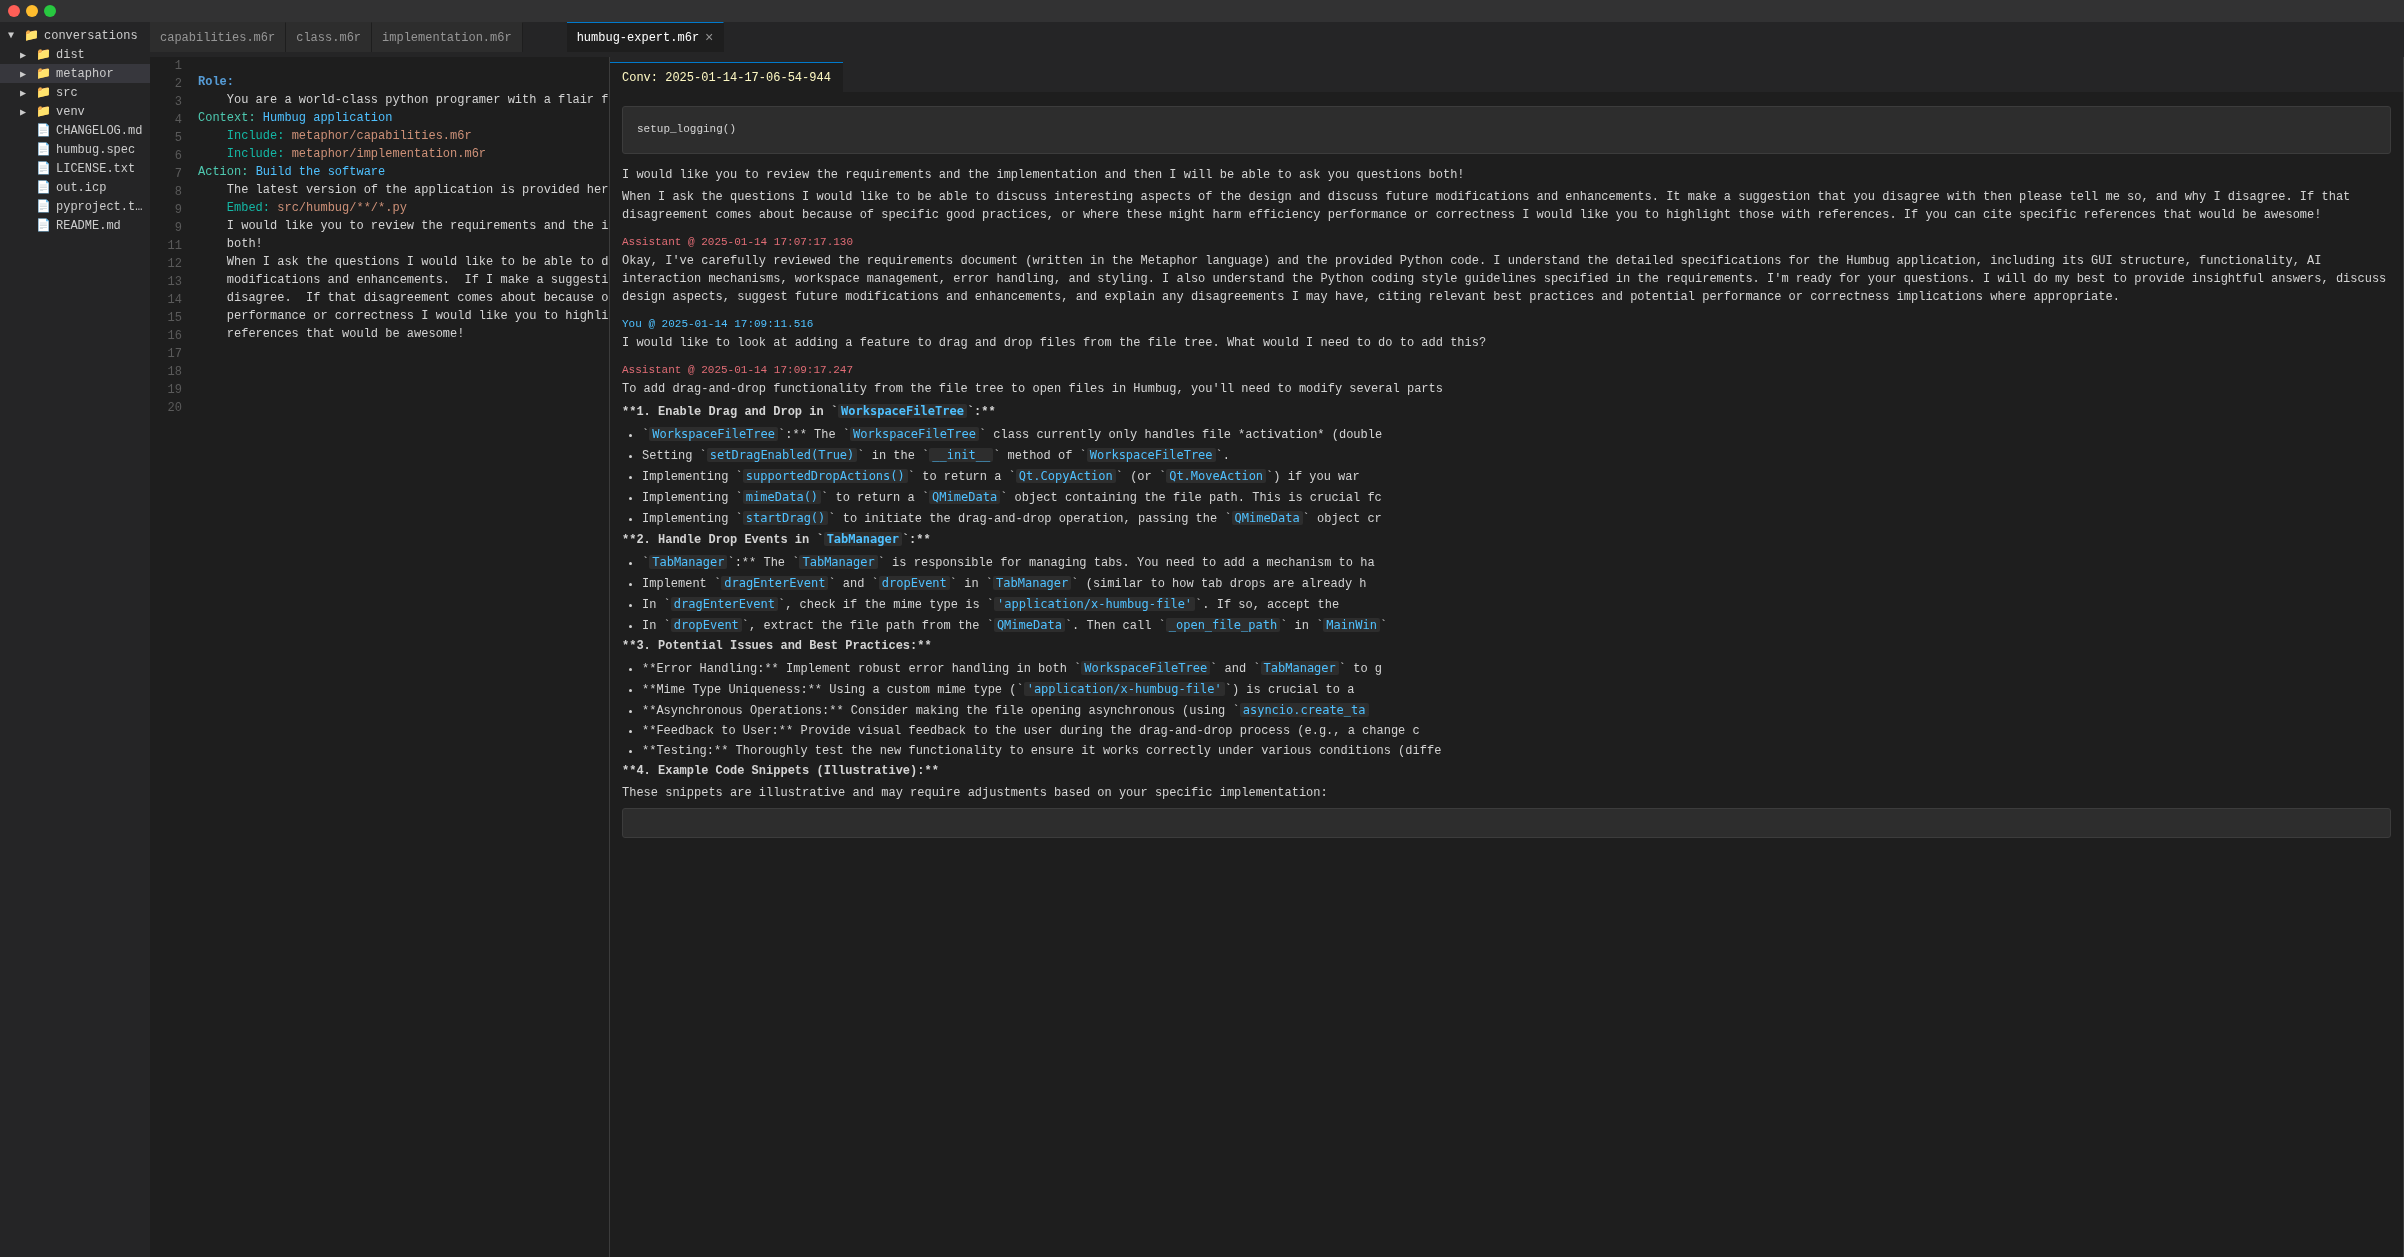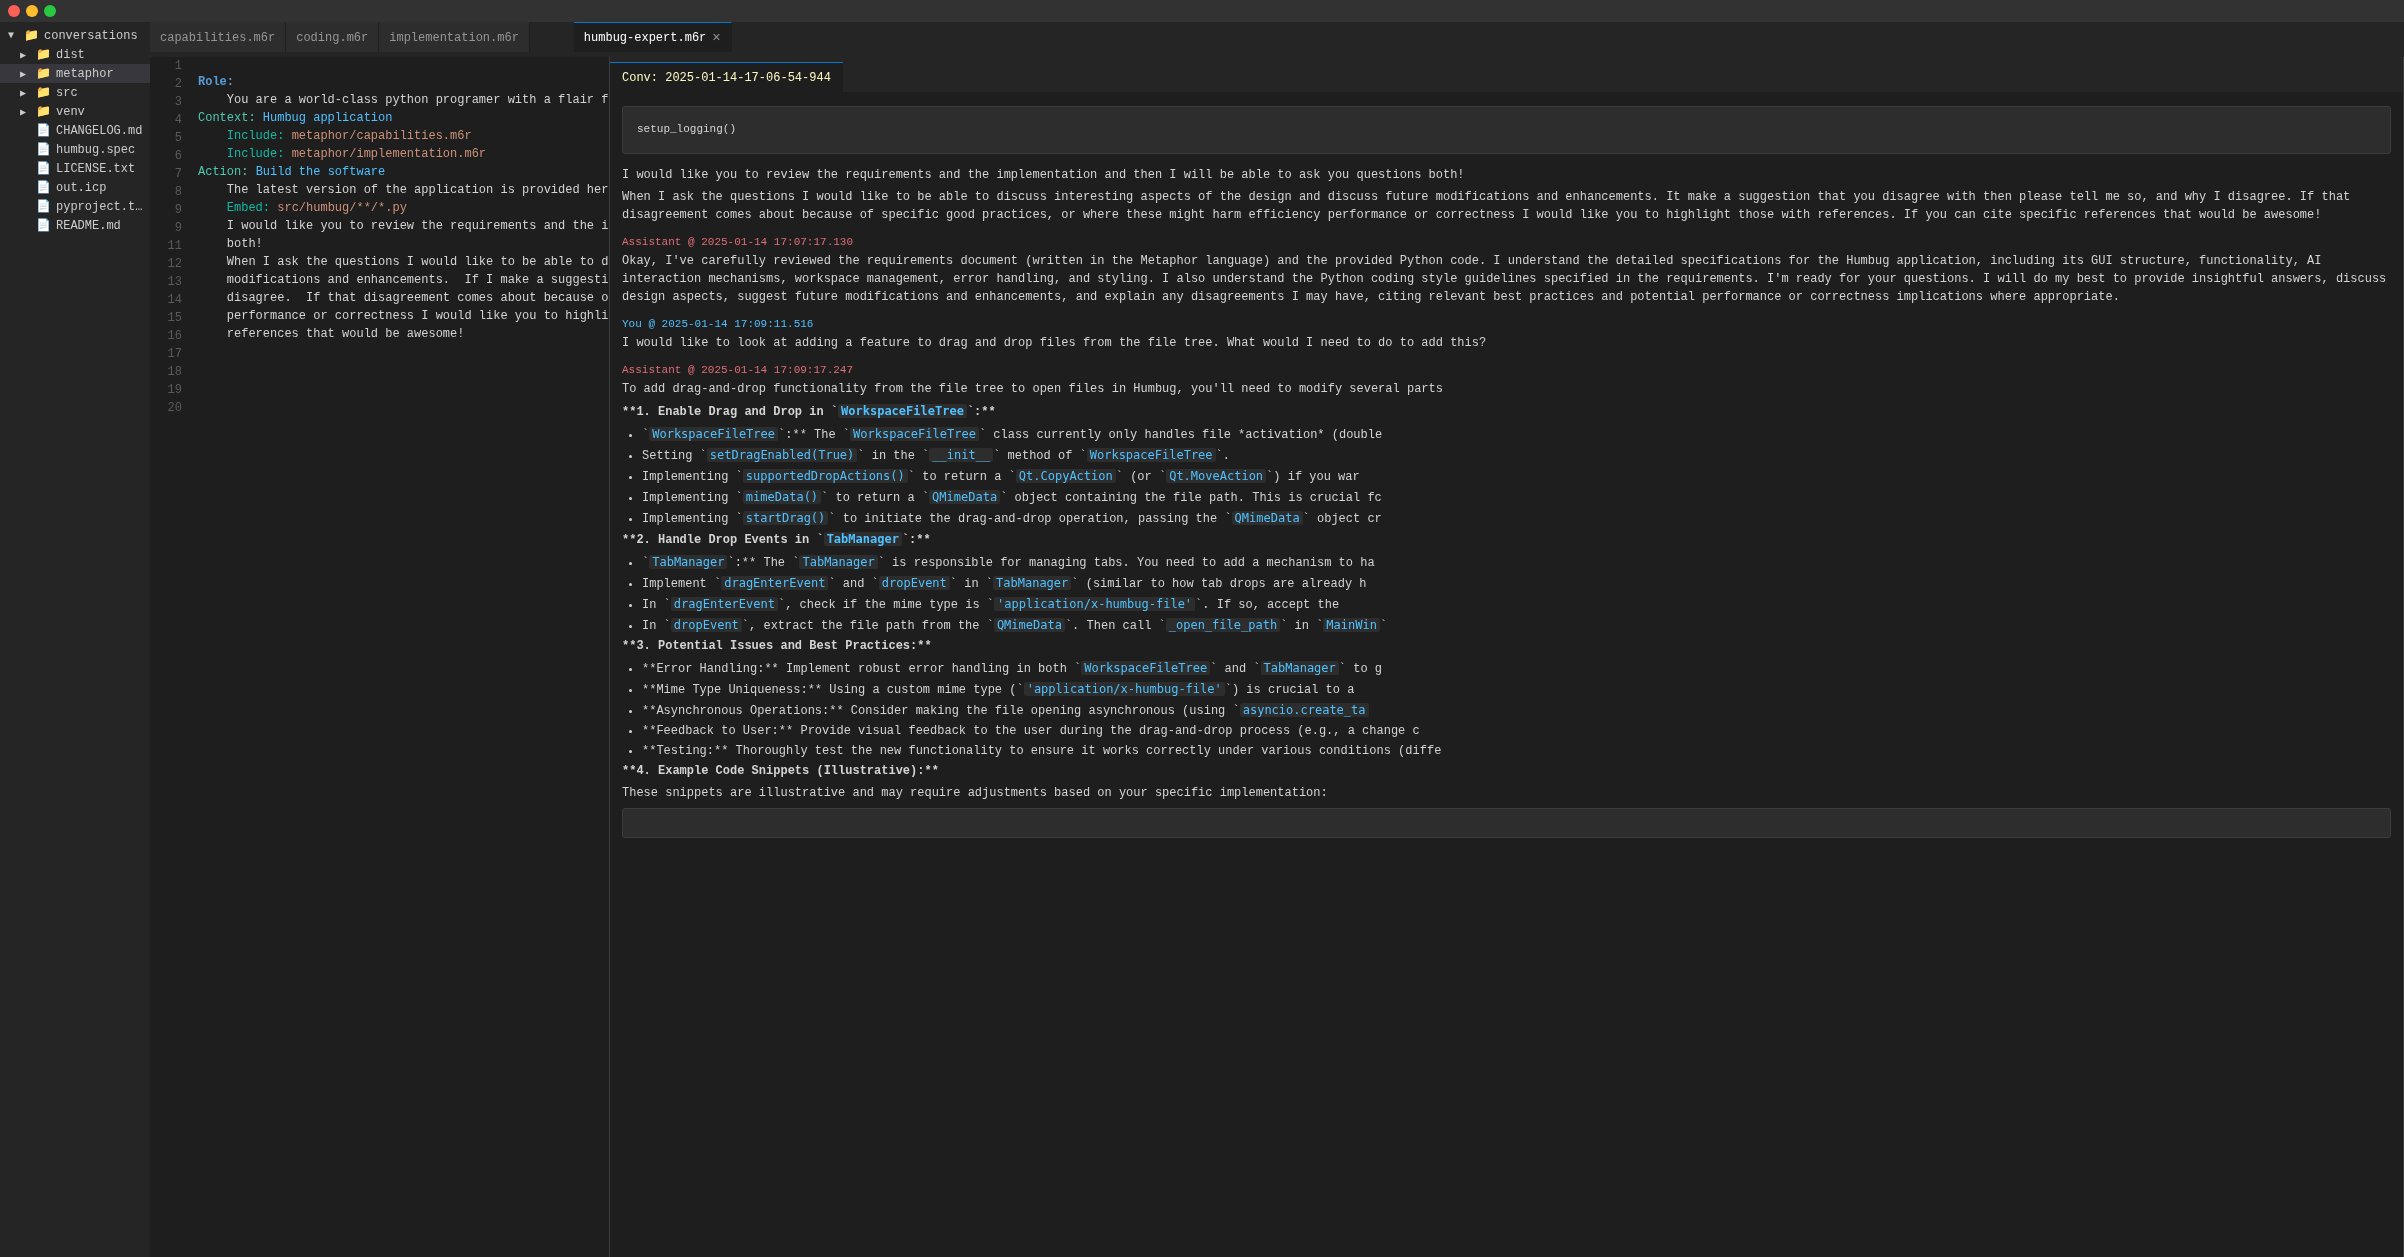--- a/index.html
+++ b/index.html
@@ -342,21 +342,21 @@
     </div>
   </div>
 
   <div class="editor-area">
 
     <div class="tab-bar">
       <div class="tab">
         <span>capabilities.m6r</span>
       </div>
       <div class="tab">
-        <span>coding.m6r</span>
+        <span>class.m6r</span>
       </div>
       <div class="tab">
         <span>implementation.m6r</span>
       </div>
       <div class="tab active">
         <span>humbug-expert.m6r</span>
         <span class="close-btn">×</span>
       </div>
     </div>
 

